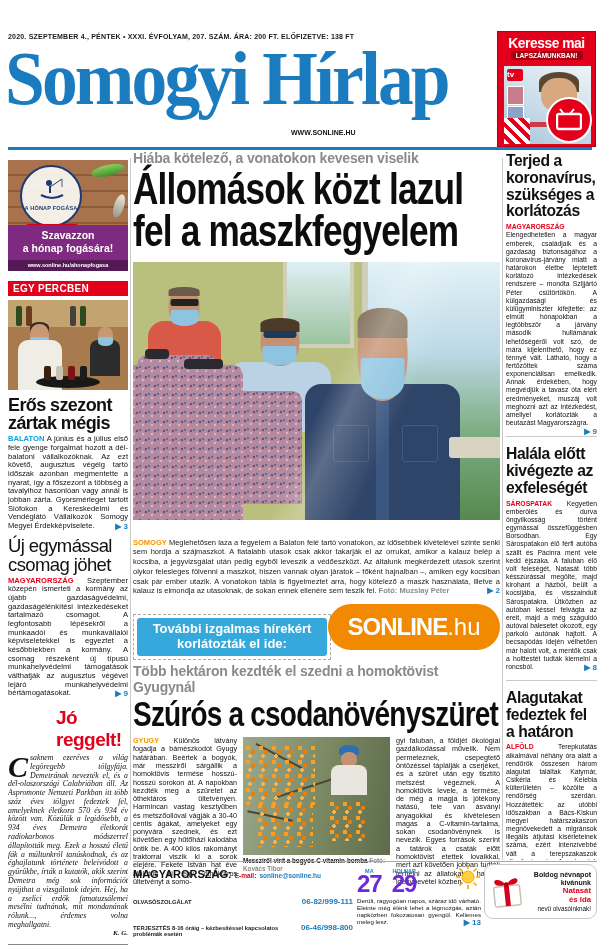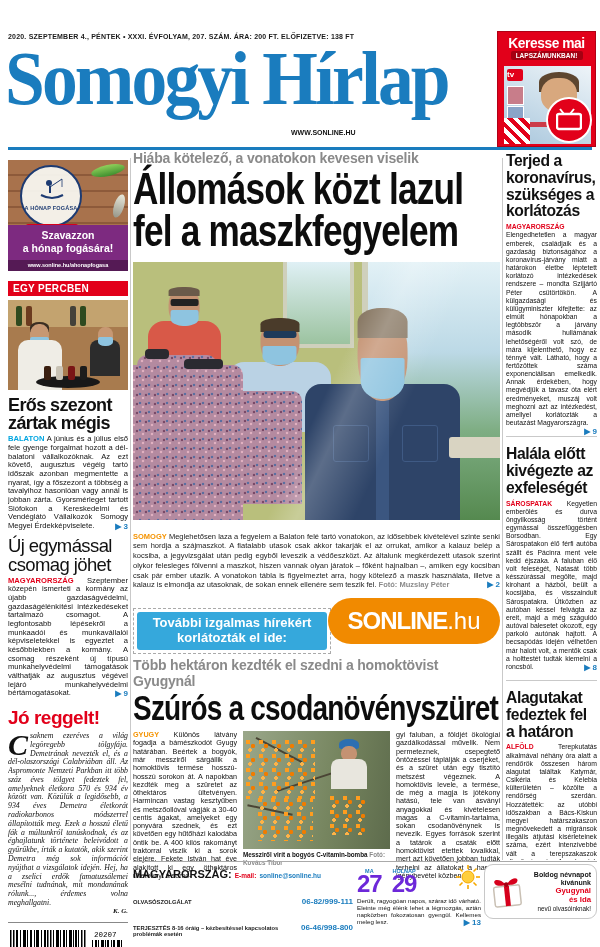--- a/index.html
+++ b/index.html
@@ -70,21 +70,21 @@
   .pwaiters .drink{position:absolute;bottom:10px;width:7px;height:14px;border-radius:2px;}
   .lart{margin-top:7px;}
   .lart .t{font-size:18px;font-weight:bold;line-height:.98;letter-spacing:-.6px;}
   .lart.light .t{font-weight:normal;font-size:18.5px;}
   .body{font-size:7.6px;line-height:1.14;text-align:justify;margin-top:3px;}
   .tag{font-weight:bold;}
   .tag.red{color:#e2001a;}.tag.cyan{color:#00a5e0;}.tag.orange{color:#f59300;}
   .pg{color:#1a7cbe;font-weight:bold;float:right;font-size:8px;}
   .credit{color:#8a8a8a;font-weight:bold;}
   .greet{margin-top:9px;}
-  .greet .t{color:#e2001a;font-size:19px;font-weight:bold;letter-spacing:-.5px;}
+  .greet .t{color:#e2001a;font-size:19px;font-weight:bold;letter-spacing:-.5px;margin-left:48px;}
   .greet .gb{font-family:"Liberation Serif",serif;font-style:italic;font-size:7.8px;line-height:1.13;
      text-align:justify;margin-top:3px;}
   .greet .dc{float:left;font-size:30px;line-height:23px;font-weight:bold;margin:1px 2px 0 0;}
   .greet .auth{text-align:right;font-size:7px;font-weight:bold;font-family:"Liberation Serif",serif;font-style:italic;}
   .bcode{margin-top:6px;border-top:1px solid #888;padding-top:5px;}
   
   .kicker{font-size:14px;font-weight:bold;color:#8a8a8a;letter-spacing:-.2px;}
   .h1{font-size:44px;font-weight:bold;line-height:.95;letter-spacing:-1px;color:#0d0d0d;
       transform:scaleX(.8);transform-origin:left top;width:125%;margin-top:2px;}
   .ptrain{position:relative;margin-top:10px;width:367px;height:258px;overflow:hidden;
@@ -97,21 +97,21 @@
      background-image:radial-gradient(circle at 2px 2px,#5a6ea0 1.4px,transparent 1.6px),
                       radial-gradient(circle at 5px 6px,#e0b0c0 1.4px,transparent 1.6px),
                       radial-gradient(circle at 8px 3px,#7a4a68 1.4px,transparent 1.6px);
      background-size:9px 9px;position:absolute;}
   .seat .grip{position:absolute;top:-6px;width:30%;height:10px;background:#2a2a30;border-radius:4px;}
   .man{position:absolute;}
   .torso{position:absolute;bottom:0;left:0;width:100%;height:62%;border-radius:16px 16px 0 0;}
   .head{position:absolute;top:0;left:50%;transform:translateX(-50%);background:#c49272;border-radius:46%;}
   .hairtop{position:absolute;top:0;left:0;width:100%;height:32%;border-radius:46% 46% 0 0;background:#8a7a66;}
   .shade{position:absolute;inset:0;background:linear-gradient(115deg,transparent 52%,rgba(255,255,255,.22) 58%,transparent 70%);}
-  .caption{margin-top:12px;font-size:7.5px;line-height:1.3;text-align:justify;color:#222;}
+  .caption{margin-top:18px;font-size:7.5px;line-height:1.3;text-align:justify;color:#222;}
   .bannerrow{position:relative;margin-top:8px;height:46px;}
   .coupon{position:absolute;left:0;top:10px;width:198px;height:46px;border:1px dashed #aaa;box-sizing:border-box;padding:3px;}
   .bluebox{width:100%;height:100%;background:#35a8dc;color:#fff;font-size:13px;font-weight:bold;
      display:flex;flex-direction:column;align-items:center;justify-content:center;line-height:1.15;border-radius:3px;}
   .orangepill{position:absolute;right:0;top:0;width:172px;height:46px;background:#f18a00;border-radius:23px;
      display:flex;align-items:center;justify-content:center;color:#fff;}
   .orangepill .b{font-size:24px;font-weight:bold;letter-spacing:-1px;}
   .orangepill .s{font-size:24px;font-weight:normal;}
   .kicker2{margin-top:13px;font-size:14px;font-weight:bold;color:#8a8a8a;letter-spacing:-.2px;}
   .h2{font-size:35px;font-weight:bold;letter-spacing:-1px;line-height:1;color:#0d0d0d;
@@ -512,19 +512,19 @@
           <rect x="14.5" y="16" width="5" height="20" fill="#d6001c"></rect>
           <path d="M17 15 C10 6 3 9 6 13 C8 16 14 15 17 15 Z" fill="#d6001c"></path>
           <path d="M17 15 C24 6 31 9 28 13 C26 16 20 15 17 15 Z" fill="#d6001c"></path>
           <circle cx="17" cy="14.5" r="2.4" fill="#a50012"></circle>
         </g>
       </svg>
     </div>
     <div class="gtext">
       <div class="g1">Boldog névnapot</div>
       <div class="g1">kívánunk</div>
-      <div class="gn">Gyugynál</div>
+      <div class="gn">Natasát</div>
       <div class="gn">és Ida</div>
       <div class="g3">nevű olvasóinknak!</div>
     </div>
   </div>
 
 </div>
 
 </body></html>

